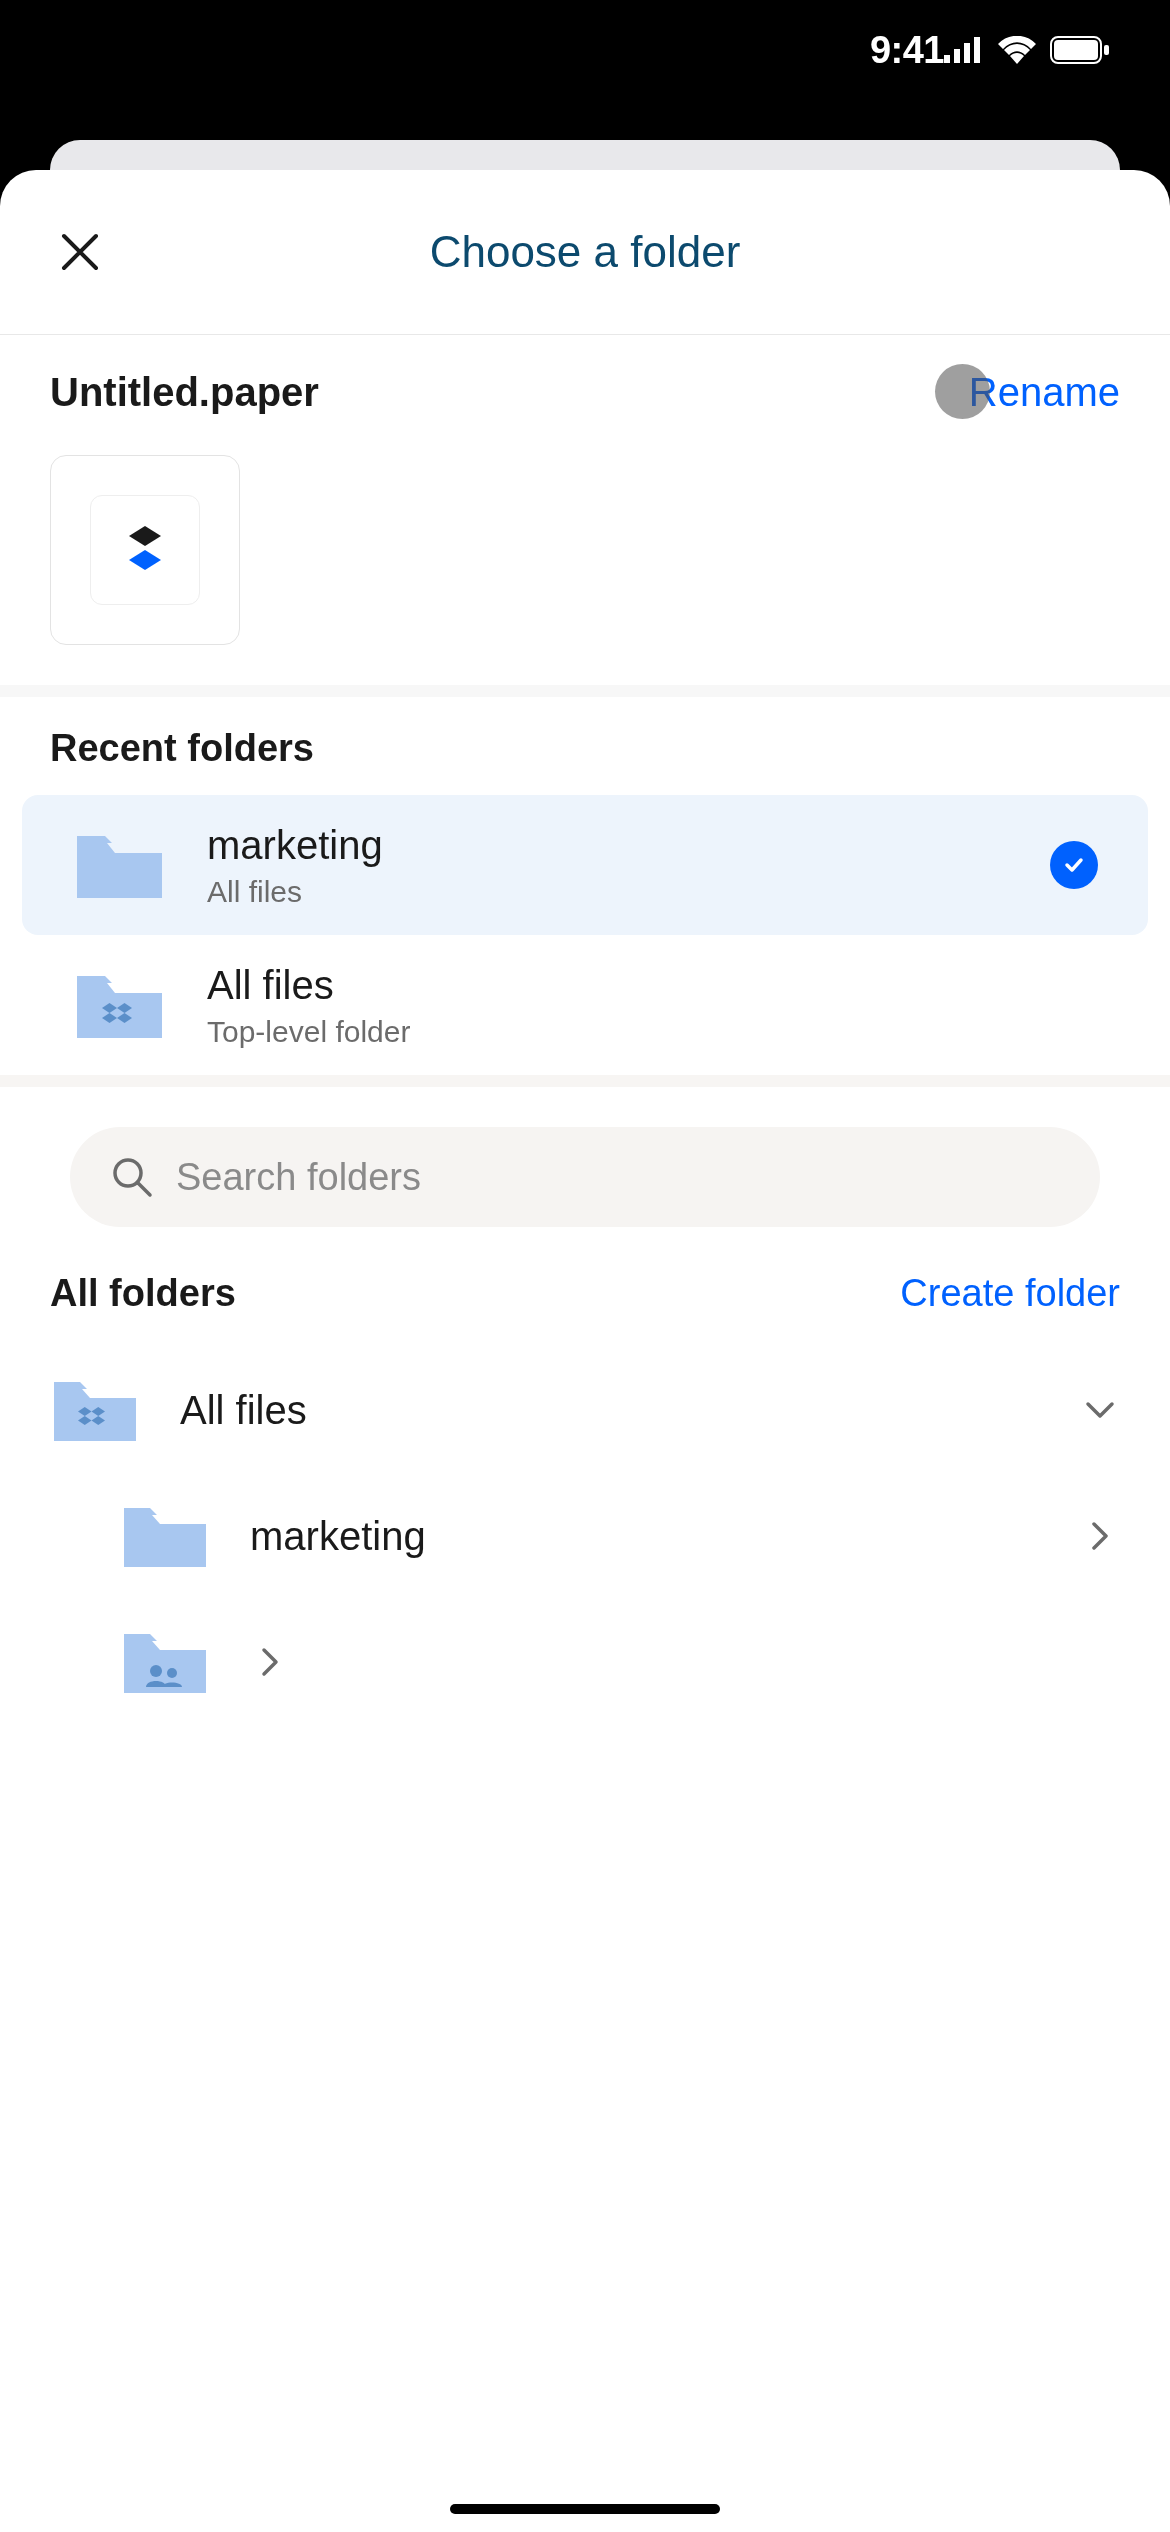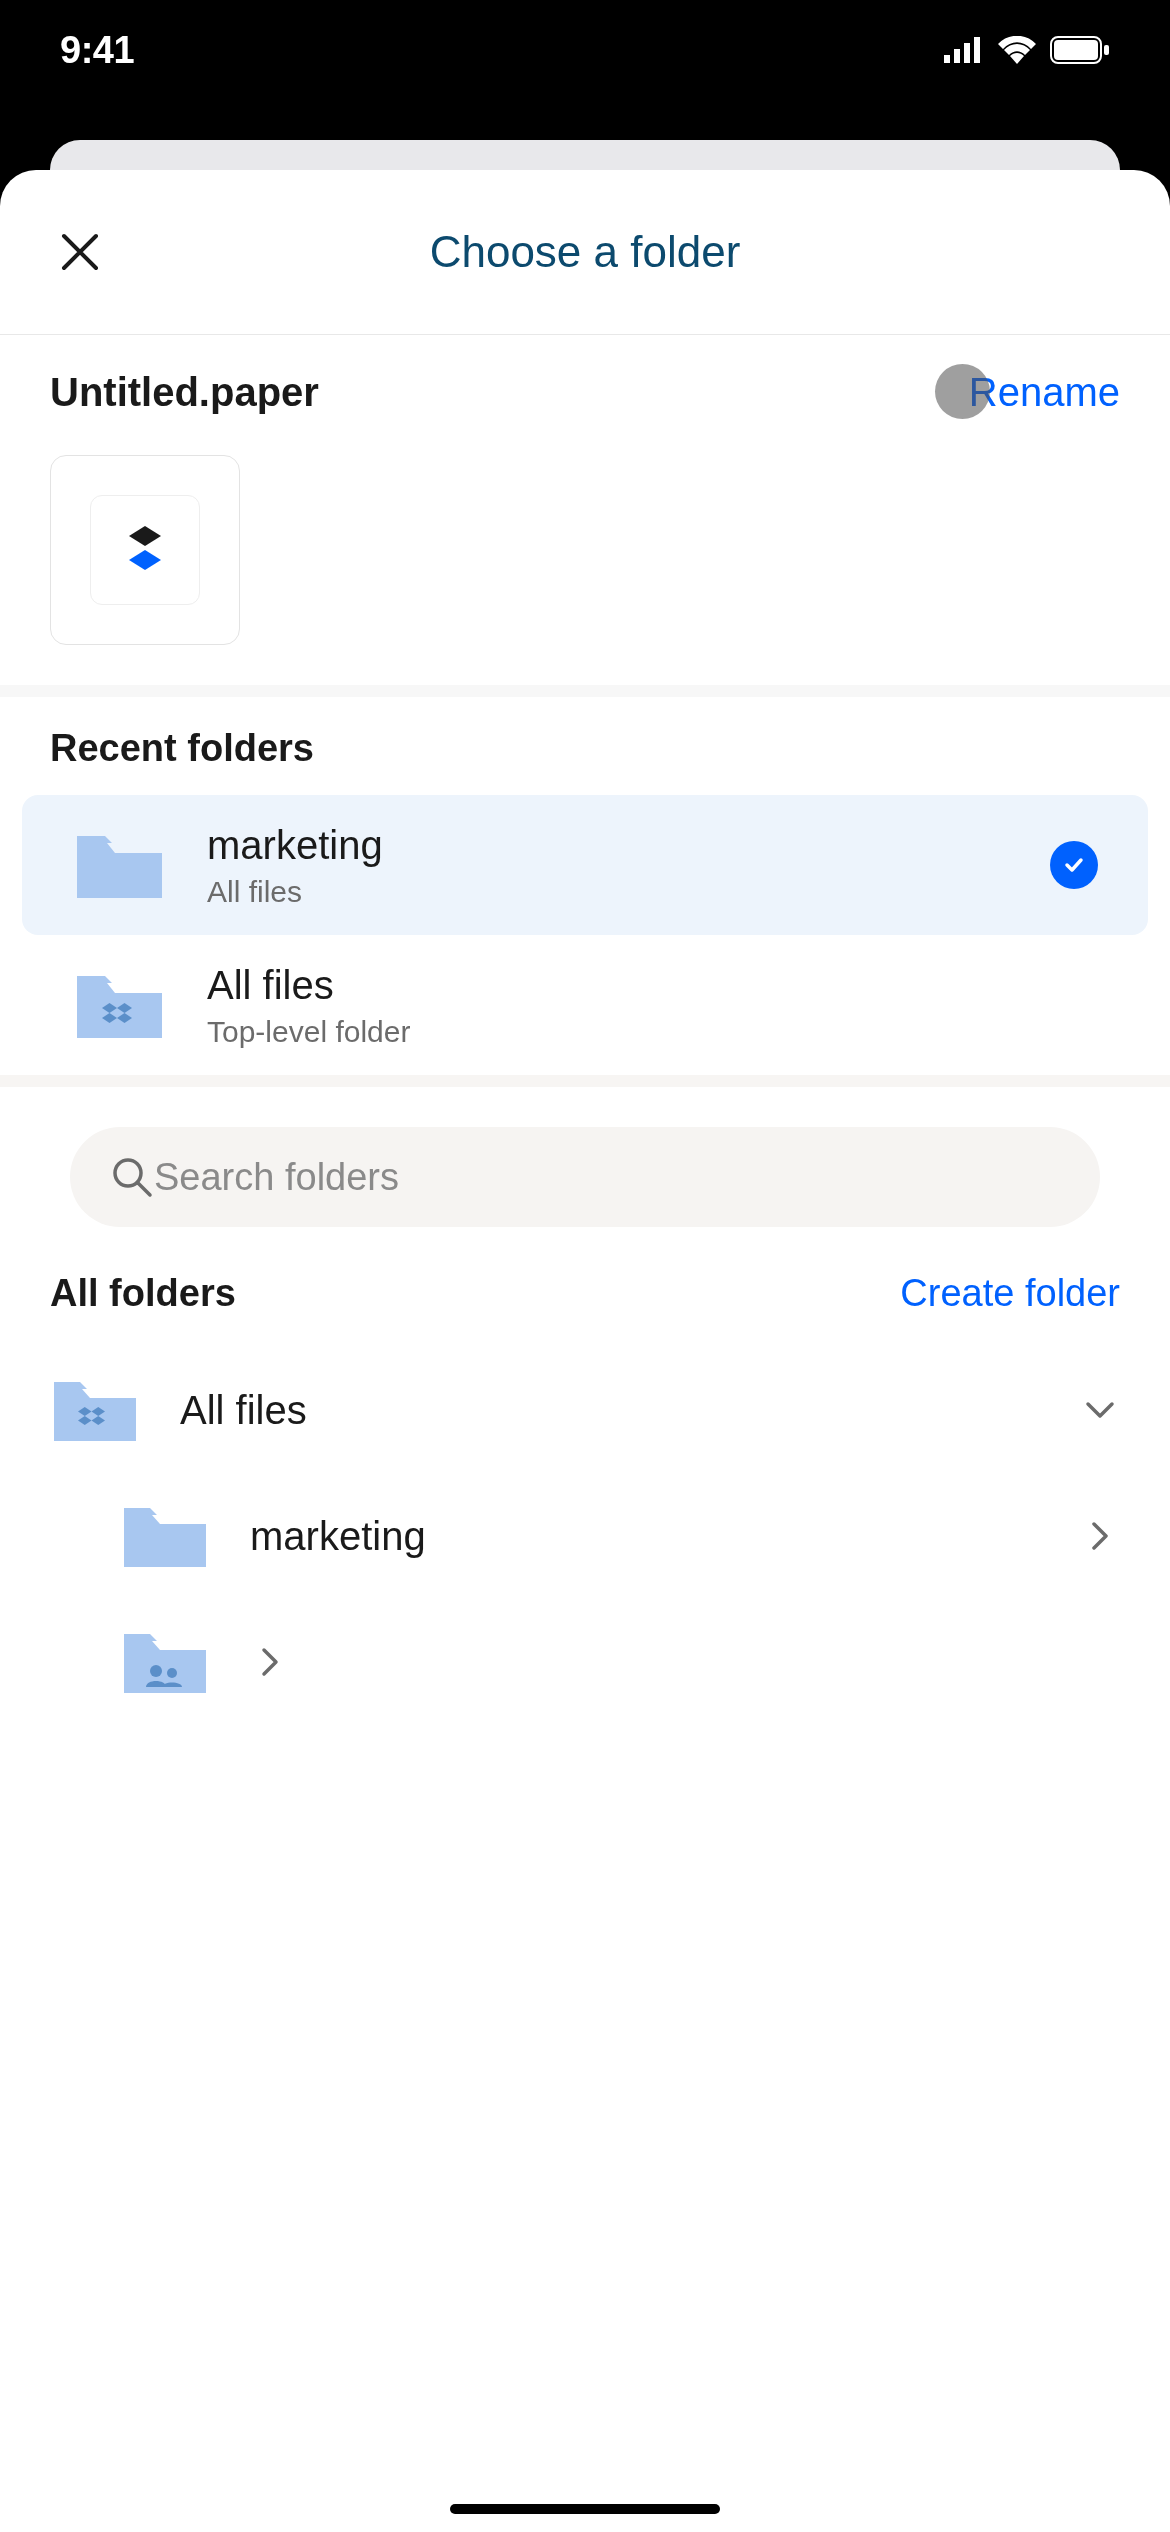--- a/index.html
+++ b/index.html
@@ -10,21 +10,21 @@
       background: #000;
       overflow: hidden;
     }
 
     .status-bar {
       height: 100px;
       background: #000;
       color: #fff;
       display: flex;
       align-items: center;
-      justify-content: space-between;
+      justify-content: flex-end;
       padding: 0 60px;
     }
     .status-time { font-size: 38px; font-weight: 600; letter-spacing: -0.5px; }
     .status-icons { display: flex; align-items: center; gap: 14px; }
 
     .sheet-behind {
       position: absolute;
       top: 140px;
       left: 50px;
       right: 50px;
@@ -164,20 +164,21 @@
       border-radius: 50px;
       height: 100px;
       display: flex;
       align-items: center;
       padding: 0 40px;
       margin: 0 20px 45px 20px;
     }
     .search-placeholder {
       font-size: 38px;
       color: #8a8a8a;
+      margin-left: 22px;
     }
 
     .all-header {
       display: flex;
       align-items: flex-start;
       justify-content: space-between;
       margin-bottom: 32px;
     }
     .all-header-title { font-size: 38px; font-weight: 600; color: #1a1a1a; }
     .create-link { font-size: 38px; font-weight: 500; color: #0061fe; cursor: pointer; }

